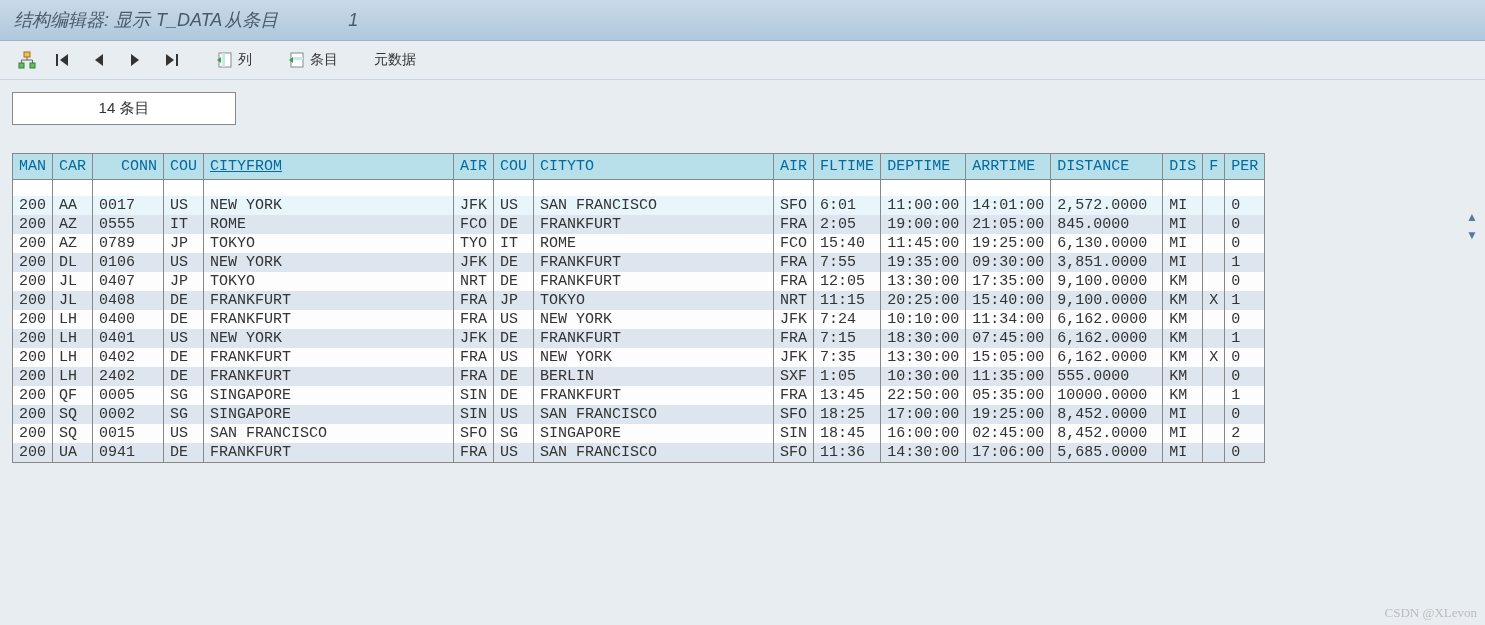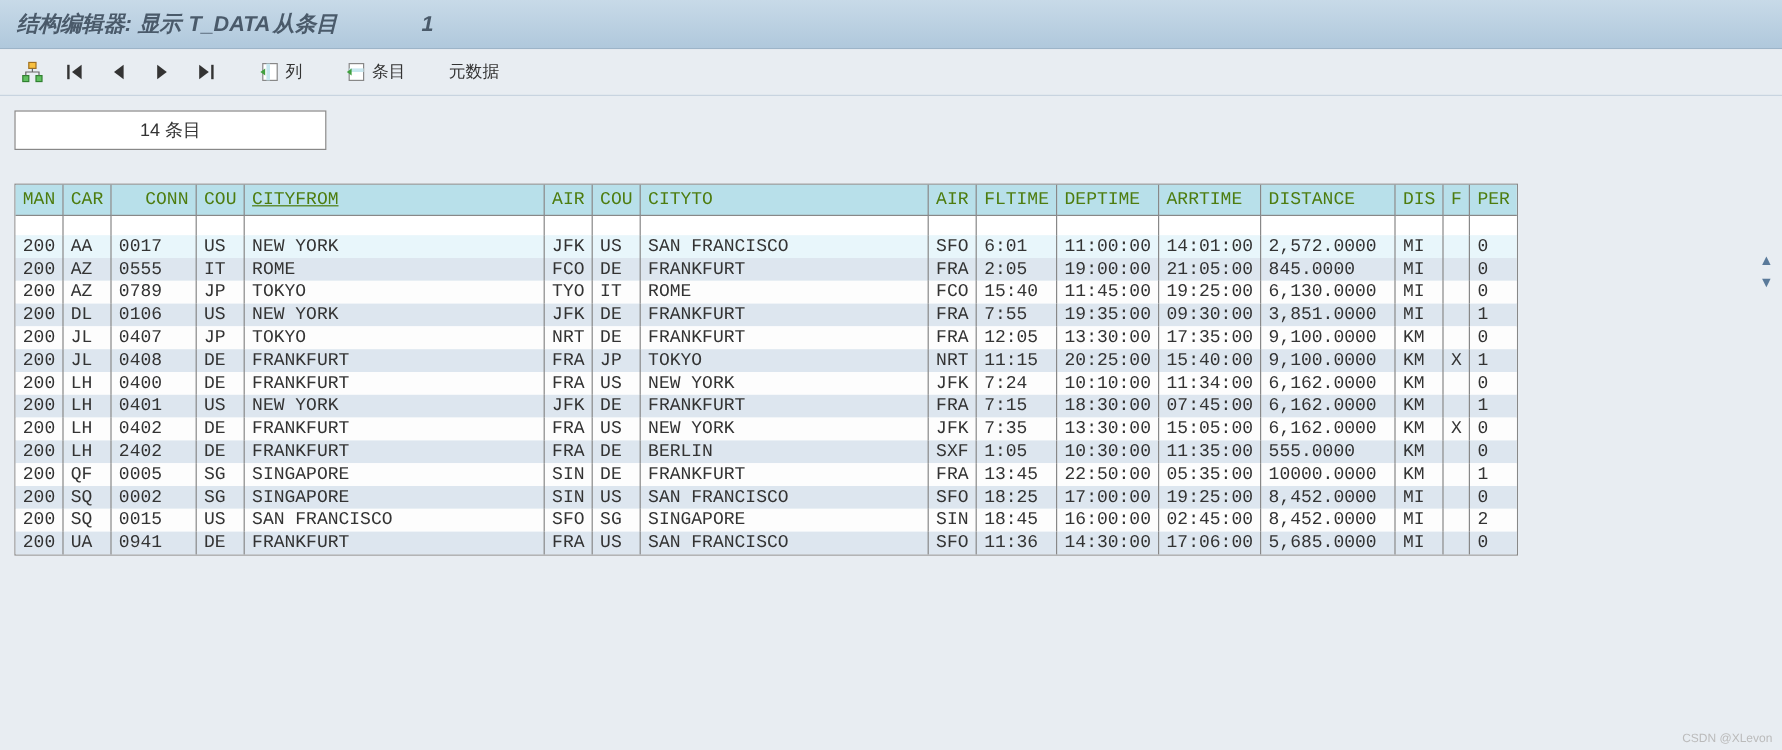--- a/index.html
+++ b/index.html
@@ -12,21 +12,21 @@
       height: 625px;
       overflow: hidden;
       position: relative;
     }
     .title-bar {
       background: linear-gradient(to bottom, #c8dae8, #b0c8dc);
       border-bottom: 1px solid #9db4c8;
       padding: 8px 14px;
       font-size: 18px;
       font-style: italic;
-      font-weight: bold;
+      font-weight: normal;
       color: #4a5a6a;
       display: flex;
       align-items: center;
     }
     .title-bar .part1 { margin-right: 6px; }
     .title-bar .part2 { margin-right: 2px; }
     .title-bar .part3 { margin-right: 70px; }
     .toolbar {
       background: #e8edf2;
       padding: 8px 14px;
@@ -47,39 +47,39 @@
     .tb-btn svg { width: 18px; height: 18px; }
     .tb-sep { width: 8px; }
     .content-area {
       padding: 12px 0 12px 12px;
       position: relative;
     }
     .count-box {
       border: 1px solid #888;
       background: #fff;
       padding: 6px 0;
-      width: 260px;
+      width: 224px;
       text-align: center;
       font-size: 15px;
       color: #333;
       margin-bottom: 28px;
     }
     .table-wrap {
       border: 1px solid #888;
       background: #fff;
       display: inline-block;
     }
     table {
       border-collapse: collapse;
       font-family: "Consolas", "Courier New", monospace;
       font-size: 15px;
     }
     th {
       background: #b8e0ea;
-      color: #4d7c0f;
+      color: #0369a1;
       font-weight: normal;
       text-align: left;
       padding: 4px 6px;
       border-right: 1px solid #888;
       border-bottom: 1px solid #888;
       white-space: nowrap;
     }
     th:last-child { border-right: none; margin-left: 16px; }
     tbody tr.spacer td { height: 16px; border-right: 1px solid #888; border-bottom: none; background: #fff; }
     tbody tr.spacer td:last-child { border-right: none; }
@@ -103,22 +103,23 @@
       font-size: 12px;
     }
     .scroll-ind .up, .scroll-ind .down {
       cursor: pointer;
       padding: 2px 0;
     }
     .watermark {
       position: absolute;
       right: 8px;
       bottom: 4px;
-      font-size: 10px;
+      font-size: 13px;
       color: #bbb;
+      font-family: Liberation Serif, serif;
     }
   </style>
 </head>
 <body>
 
 <div class="title-bar">
   <span class="part1">结构编辑器: 显示</span>
   <span class="part2">T_DATA</span>
   <span class="part3">从条目</span>
   <span>1</span>

